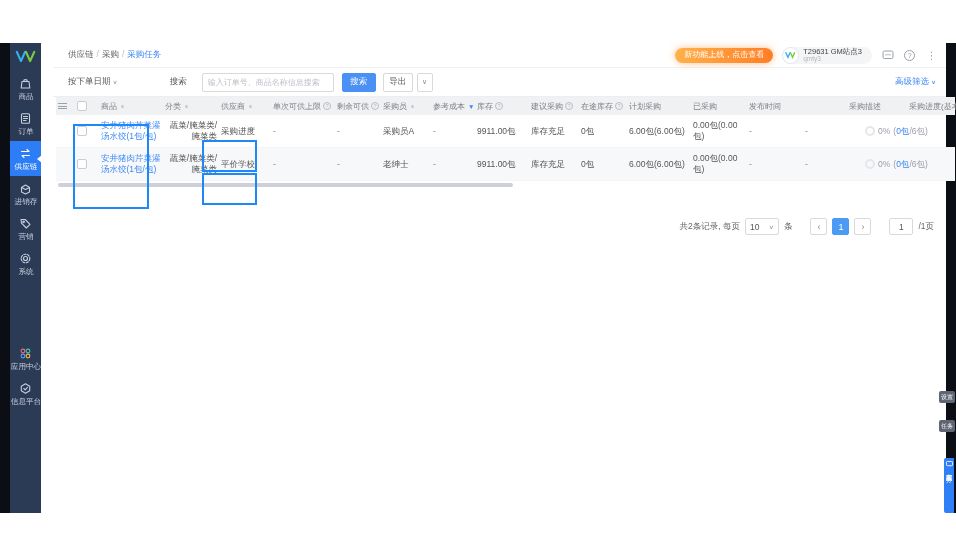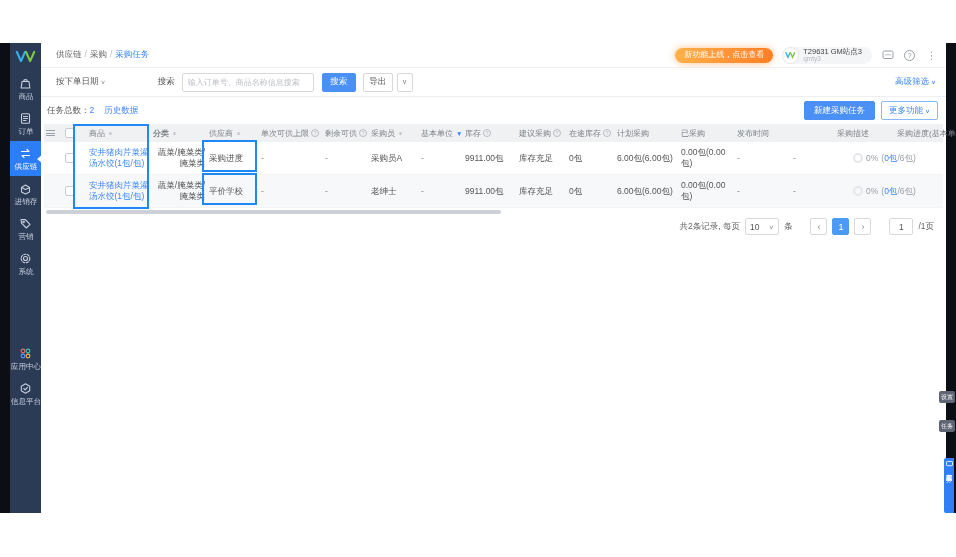--- a/index.html
+++ b/index.html
@@ -19,21 +19,21 @@
   .nav-item { width:100%; padding:6px 0 5px 0; display:flex; flex-direction:column; align-items:center; gap:2px; cursor:pointer; position:relative; }
   .nav-item .lbl { font-size:8px; color:#c7cfdd; line-height:9px; white-space:nowrap; transform:scale(.95); }
   .nav-item.active { background:#2d7df6; }
   .nav-item.active .lbl { color:#fff; }
   .nav-item.active .notch { position:absolute; right:-1px; top:50%; margin-top:-4px; width:0; height:0;
     border-top:4px solid transparent; border-bottom:4px solid transparent; border-right:5px solid #fff; }
   .nav-item svg { display:block; }
   #nav-bottom { margin-top:60px; }
 
   
-  #main { position:absolute; left:41px; top:43px; width:905px; height:470px; background:#fff; }
+  #main { position:absolute; left:41px; top:43px; width:905px; height:470px; background:#fff;padding-left:12px; }
 
   
   #topbar { position:relative; height:25px; border-bottom:1px solid #f0f1f3; display:flex; align-items:center; padding:0 8px 0 15px; }
   .crumb { font-size:8.5px; color:#666; }
   .crumb .sep { color:#bbb; margin:0 3px; }
   .crumb .cur { color:#3d87f5; }
   #topbar-right { margin-left:auto; display:flex; align-items:center; gap:9px; }
   #notice-pill { background:linear-gradient(90deg,#ffb14a,#ff7e26); color:#fff; font-size:8px; line-height:1;
     padding:3.5px 9px; border-radius:8px; box-shadow:0 0 7px rgba(255,140,40,.55); cursor:pointer; white-space:nowrap; }
   #user-chip { display:flex; align-items:center; background:#f4f5f7; border-radius:9px; height:17px; padding-right:10px; cursor:pointer; }
@@ -45,21 +45,21 @@
   #help-icon { width:11px; height:11px; border:1px solid #9aa0a8; border-radius:50%; font-size:7.5px; line-height:9px; text-align:center; }
   #kebab-icon { font-size:10px; letter-spacing:0; color:#9aa0a8; }
 
   
   #filterbar { position:relative; height:29px; display:flex; align-items:center; padding-left:15px; border-bottom:1px solid #eceef1; }
   .f-label { font-size:8.5px; color:#555; white-space:nowrap; }
   .caret { display:inline-block; font-size:7px; color:#999; transform:scaleY(.8); margin-left:2px; }
   #date-box { margin-left:8px; width:124px; height:19px; border:1px solid #d9d9d9; border-radius:2px; display:flex; align-items:center; padding:0 5px; cursor:pointer; }
   #date-box .val { font-size:8.5px; color:#555; white-space:nowrap; flex:1; }
   #search-label { margin-left:52px; }
-  #search-input { margin-left:7px; width:132px; height:19px; border:1px solid #d9d9d9; border-radius:2px; font-size:8px; padding:0 5px; color:#555; font-family:"Liberation Sans",sans-serif; }
+  #search-input { margin-left:15px; width:132px; height:19px; border:1px solid #d9d9d9; border-radius:2px; font-size:8px; padding:0 5px; color:#555; font-family:"Liberation Sans",sans-serif; }
   #search-input::placeholder { color:#bcbfc6; }
   .btn { display:inline-flex; align-items:center; justify-content:center; height:19px; border-radius:2px; font-size:8.5px; cursor:pointer; white-space:nowrap; }
   #search-btn { margin-left:8px; width:34px; background:#4a90f5; color:#fff; border:1px solid #4a90f5; }
   #export-btn { margin-left:7px; width:30px; background:#fff; color:#555; border:1px solid #d9d9d9; }
   #export-caret-btn { margin-left:4px; width:16px; background:#fff; color:#888; border:1px solid #d9d9d9; font-size:7px; }
   #adv-filter { margin-left:auto; margin-right:10px; font-size:8.5px; color:#3d87f5; cursor:pointer; white-space:nowrap; }
   #adv-filter .caret { color:#3d87f5; }
 
   
   #toolbar { position:relative; height:27px; display:flex; align-items:center; padding:0 8px 0 6px; }
@@ -252,52 +252,41 @@
     <div id="filterbar">
       <span class="f-label"><span>按下单日期</span><span class="caret">∨</span></span>
       <span class="f-label" id="search-label">搜索</span>
       <input id="search-input" placeholder="输入订单号、商品名称信息搜索" style="">
       <div class="btn" id="search-btn">搜索</div>
       <div class="btn" id="export-btn">导出</div>
       <div class="btn" id="export-caret-btn">∨</div>
       <div id="adv-filter"><span>高级筛选</span><span class="caret">∨</span></div>
     </div>
 
-    <div id="toolbar">
-      <span id="task-total"><span>任务总数：</span><b>2</b></span>
-      <span id="history-link">历史数据</span>
-      <div id="toolbar-right">
-        <div class="btn" id="create-btn">新建采购任务</div>
-        <div class="btn" id="more-btn">
-            <span>更多功能</span>
-            <span class="caret" style="color:#3d87f5;">∨</span>
-          </div>
-      </div>
-    </div>
 
     <div id="table">
       <div class="tr" id="thead">
           <div class="th" style="width: 19px;">
             <span class="menu-ico">
               <i></i>
               <i></i>
               <i></i>
             </span>
           </div>
           <div class="th" style="width: 24px;">
             <span class="cbx"></span>
           </div>
           <div class="th" style="width: 64px;">
             <span>商品</span>
             <span class="sort-ico">
               <s>▲</s>
               <s>▼</s>
             </span>
           </div>
-          <div class="th" style="width: 56px; font-weight: bold;">
+          <div class="th" style="width: 56px;">
             <span>分类</span>
             <span class="sort-ico">
               <s>▲</s>
               <s>▼</s>
             </span>
           </div>
           <div class="th" style="width: 52px; align-items: center;">
             <span>供应商</span>
             <span class="sort-ico">
               <s>▲</s>
@@ -313,21 +302,21 @@
             <span class="info-ico">?</span>
           </div>
           <div class="th" style="width: 50px;">
             <span>采购员</span>
             <span class="sort-ico">
               <s>▲</s>
               <s>▼</s>
             </span>
           </div>
           <div class="th" style="width: 44px;">
-            <span>基本单位</span>
+            <span>参考成本</span>
             <span class="filter-ico">▼</span>
           </div>
           <div class="th" style="width: 54px;">
             <span>库存</span>
             <span class="info-ico">?</span>
           </div>
           <div class="th" style="width: 50px;">
             <span>建议采购</span>
             <span class="info-ico">?</span>
           </div>

